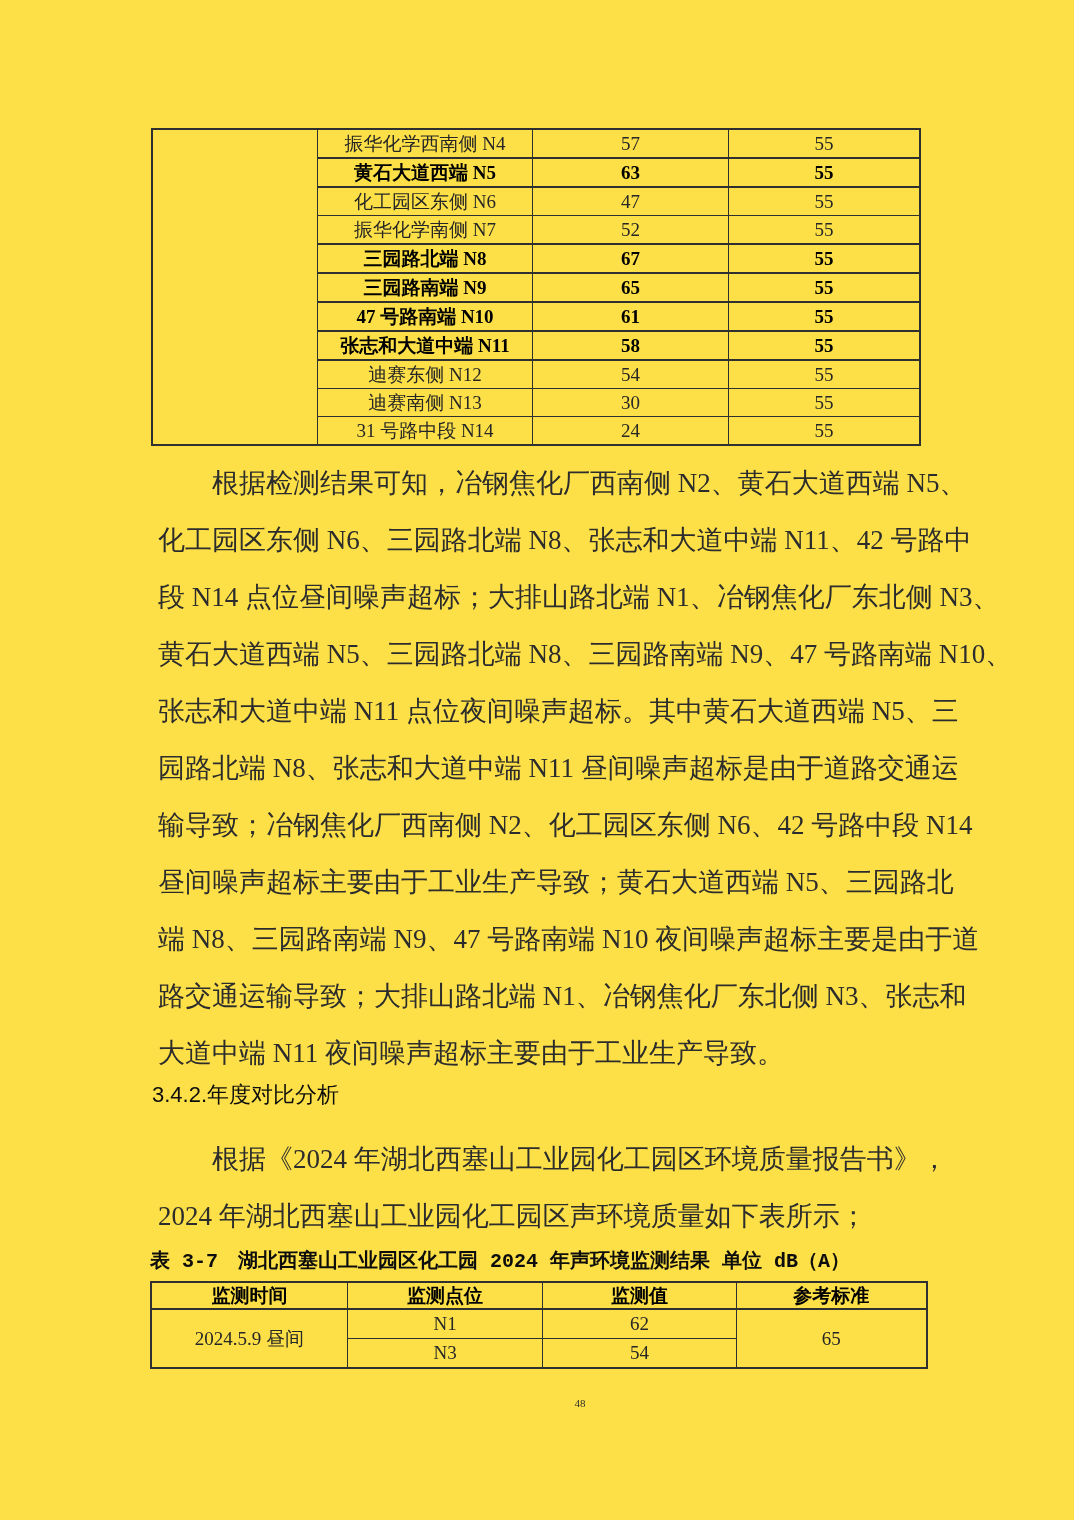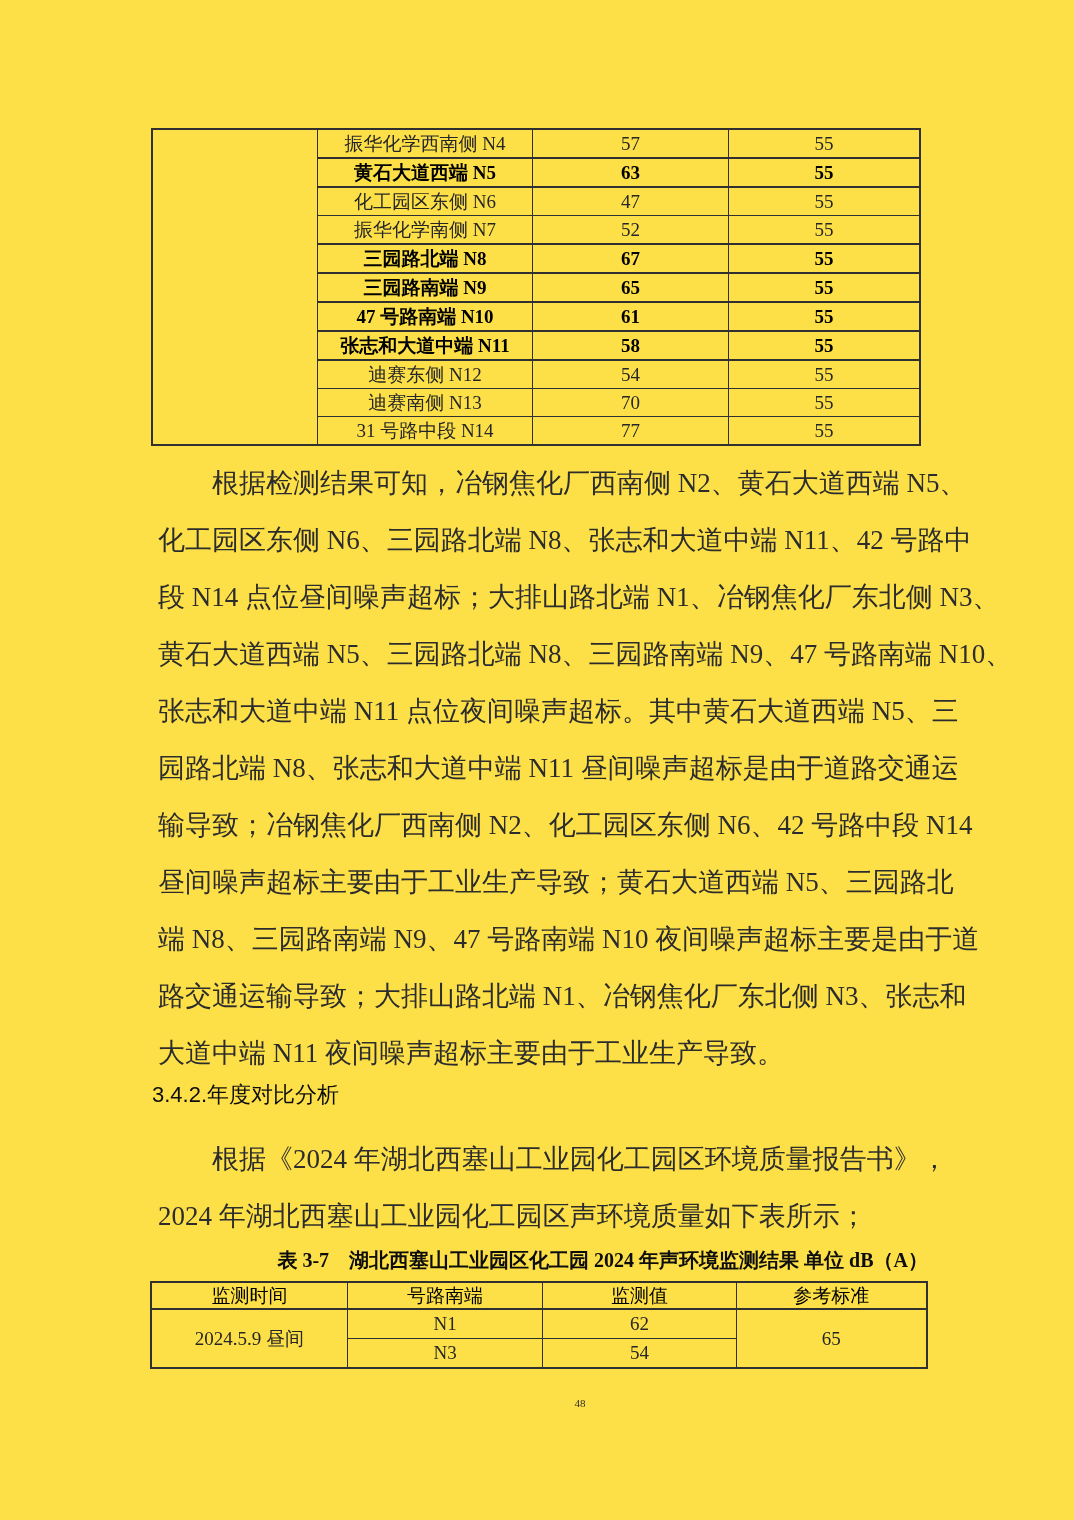--- a/index.html
+++ b/index.html
@@ -38,27 +38,28 @@
   #para2 { top: 1131px; }
   
   .heading {
     position: absolute; left: 152px; top: 1080px;
     font-family: "Liberation Sans", "DejaVu Sans", sans-serif;
     font-weight: normal; font-size: 22px; color: #0d0d0d;
   }
   
   .caption {
     position: absolute; left: 150px; top: 1247px; width: 778px;
-    text-align: right; font-weight: bold; font-size: 20px; color: #0d0d0d;
+    text-align: left; font-weight: bold; font-size: 20px; color: #0d0d0d;
     white-space: nowrap;
+    font-family: Liberation Mono, monospace;
   }
   
   .t2 { position: absolute; left: 150px; top: 1281px; width: 778px; border: 2px solid #303030; }
   .t2 td { height: 28px; }
-  .t2 tr.hdr td { font-weight: normal; color: #000; height: 25px; border-bottom-width: 2px; }
+  .t2 tr.hdr td { font-weight: bold; color: #000; height: 25px; border-bottom-width: 2px; }
   
   .pagenum {
     position: absolute; left: 0; top: 1397px; width: 100%;
     text-align: center; font-size: 11px; color: #2c2c2c; padding-left: 43px;
   }
 </style>
 </head>
 <body>
 
 <div class="page">
@@ -112,26 +113,26 @@
         <td>58</td>
         <td>55</td>
       </tr>
       <tr>
         <td>迪赛东侧 N12</td>
         <td>54</td>
         <td>55</td>
       </tr>
       <tr>
         <td>迪赛南侧 N13</td>
-        <td>70</td>
+        <td>30</td>
         <td>55</td>
       </tr>
       <tr>
         <td>31 号路中段 N14</td>
-        <td>77</td>
+        <td>24</td>
         <td>55</td>
       </tr>
     </tbody>
   </table>
 
   <div class="para" id="para1">
     <div class="ln indent">根据检测结果可知，冶钢焦化厂西南侧 N2、黄石大道西端 N5、</div>
     <div class="ln">化工园区东侧 N6、三园路北端 N8、张志和大道中端 N11、42 号路中</div>
     <div class="ln">段 N14 点位昼间噪声超标；大排山路北端 N1、冶钢焦化厂东北侧 N3、</div>
     <div class="ln">黄石大道西端 N5、三园路北端 N8、三园路南端 N9、47 号路南端 N10、</div>
@@ -156,21 +157,21 @@
   <table class="t2">
     <colgroup>
       <col style="width:25.3%">
         <col style="width:25.2%">
         <col style="width:24.9%">
         <col style="width:24.6%">
     </colgroup>
     <tbody>
       <tr class="hdr">
         <td>监测时间</td>
-        <td>号路南端</td>
+        <td>监测点位</td>
         <td>监测值</td>
         <td>参考标准</td>
       </tr>
       <tr>
         <td rowspan="2">2024.5.9 昼间</td>
         <td>N1</td>
         <td>62</td>
         <td rowspan="2">65</td>
       </tr>
       <tr>

